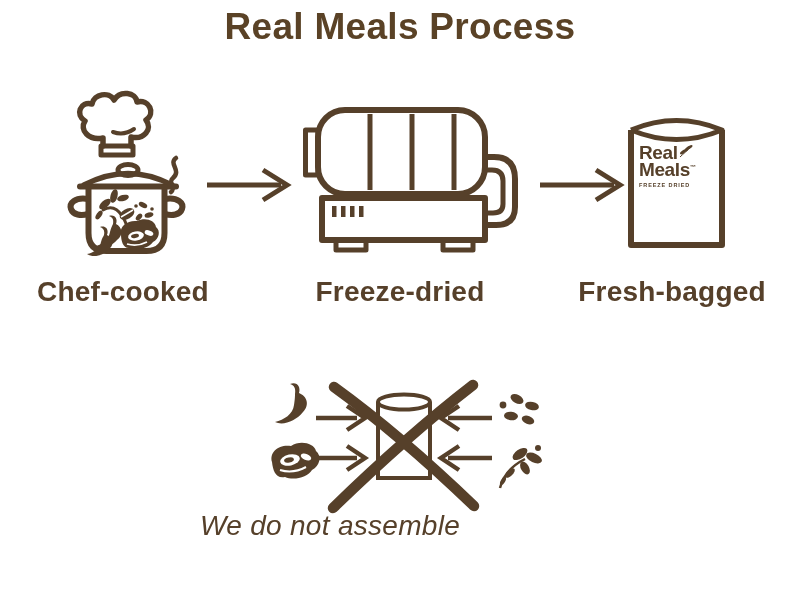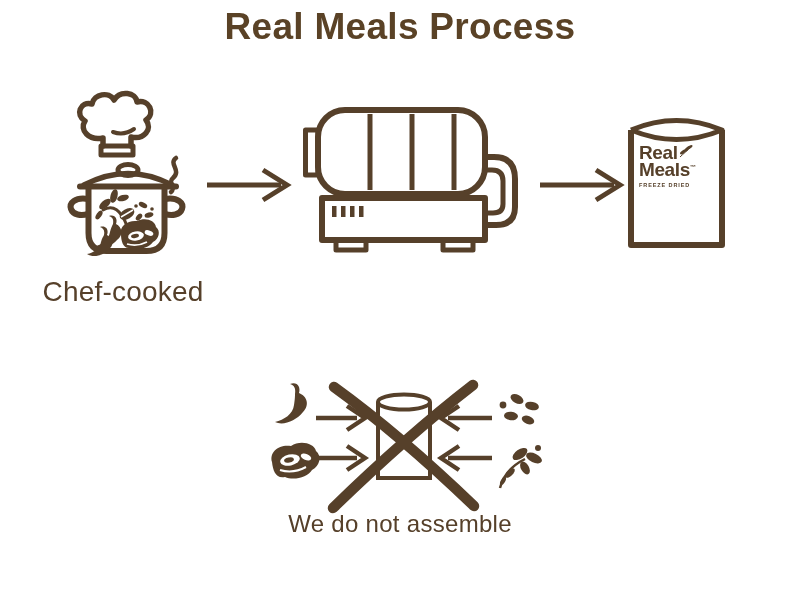--- a/index.html
+++ b/index.html
@@ -9,33 +9,33 @@
   }
   *{margin:0;padding:0;box-sizing:border-box;}
   html,body{width:800px;height:601px;background:var(--bg);overflow:hidden;
     font-family:"Liberation Sans", sans-serif;}
   .canvas{position:relative;width:800px;height:601px;background:var(--bg);color:var(--brown);}
   .title{position:absolute;top:6px;left:0;width:800px;text-align:center;
     font-size:37px;font-weight:bold;letter-spacing:.3px;color:var(--title-brown);}
   svg{display:block;color:var(--brown);}
   .icon-abs{position:absolute;}
   .step-label{position:absolute;top:276px;width:240px;text-align:center;
-    font-size:28px;color:var(--brown);letter-spacing:.2px;}
+    font-size:28px;color:var(--brown);letter-spacing:.2px;font-weight:bold;}
   .label-chef{left:3px;}
   .label-freeze{left:280px;}
   .label-fresh{left:552px;}
   .bag{position:absolute;left:626px;top:106px;width:101px;height:144px;}
   .bag svg.bag-outline{position:absolute;left:0;top:0;}
   .bag-logo{position:absolute;left:13px;top:38px;line-height:.92;color:var(--brown);}
   .bag-logo .logo-line{font-size:19px;font-weight:bold;letter-spacing:-.4px;white-space:nowrap;}
   .bag-logo .sprig{display:inline-block;vertical-align:top;margin-left:1px;}
   .bag-logo sup{font-size:6px;vertical-align:super;letter-spacing:0;}
   .bag-logo .logo-sub{font-size:5.5px;font-weight:bold;letter-spacing:.9px;margin-top:4px;white-space:nowrap;}
-  .bottom-text{position:absolute;left:200px;top:510px;width:400px;text-align:center;
-    font-size:24px;line-height:1.15;letter-spacing:.3px;color:var(--brown);}
+  .bottom-text{position:absolute;left:200px;top:510px;width:400px;text-align:left;
+    font-size:28px;line-height:1.15;letter-spacing:.3px;color:var(--brown);font-style:italic;}
 </style>
 </head>
 <body>
 
 <div class="canvas">
 
   <div class="title">Real Meals Process</div>
 
   <svg class="icon-abs" style="left:57px;top:88px" width="165" height="178" viewBox="0 0 165 178">
     <g fill="none" stroke="currentColor" stroke-linecap="round" stroke-linejoin="round">
@@ -137,20 +137,22 @@
               <ellipse cx="11" cy="3" rx="2.8" ry="1.3" transform="rotate(-30 11 3)"></ellipse>
               <path d="M1,13 C4,10 8,7 13,2" fill="none" stroke="currentColor" stroke-width="1"></path>
             </g>
           </svg></div>
       <div class="logo-line"><span>Meals</span><sup>™</sup></div>
       <div class="logo-sub">FREEZE DRIED</div>
     </div>
   </div>
 
   <div class="step-label label-chef">Chef-cooked</div>
+  <div class="step-label label-freeze">Freeze-dried</div>
+  <div class="step-label label-fresh">Fresh-bagged</div>
 
   <svg class="icon-abs" style="left:253px;top:378px" width="295" height="138" viewBox="0 0 295 138">
 
     <g fill="currentColor">
       <path d="M42,16 C43,10 41,7 37,6 C44,3 48,9 46,15 C54,18 57,27 50,34 C43,43 30,48 22,44 C31,42 40,36 41,27 C42,21 42,18 42,16 Z"></path>
     </g>
 
     <g>
       <path fill="currentColor" d="M19,84 C16,74 26,66 38,68 C47,62 61,65 63,73 C69,78 67,88 59,92 C55,99 41,103 32,99 C23,101 20,93 19,84 Z"></path>
       <ellipse cx="37" cy="82" rx="10" ry="5.5" transform="rotate(-12 37 82)" fill="#ffffff"></ellipse>

